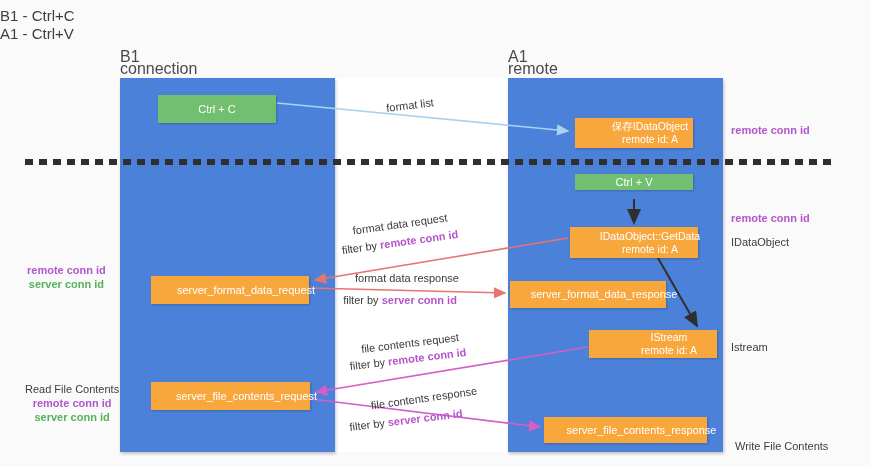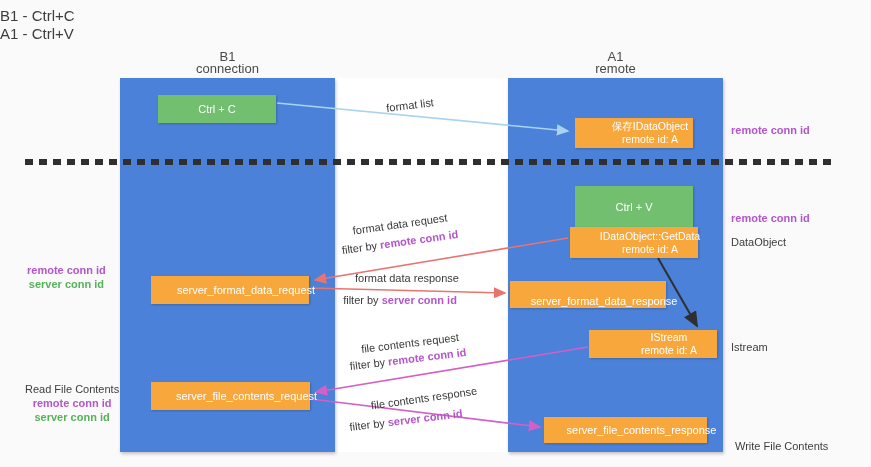--- a/index.html
+++ b/index.html
@@ -5,21 +5,21 @@
   :root{
     --background:#fafafa; --column-blue:#4b81d8; --box-green:#72c06f; --box-orange:#f8a73d;
     --conn-purple:#b356cc; --conn-green:#55b25a; --arrow-red:#e87470; --arrow-magenta:#d45fc6;
     --arrow-lightblue:#a9d3f0; --arrow-black:#2f2f2f; --text-dark:#3d3d3d;
   }
   *{margin:0;padding:0;box-sizing:border-box;}
   html,body{width:871px;height:467px;}
   body{font-family:"Liberation Sans","DejaVu Sans",sans-serif;background:var(--background);position:relative;overflow:hidden;}
   .stage{position:absolute;inset:0;width:871px;height:467px;}
   .title{position:absolute;left:0;top:7px;width:871px;text-align:left;font-size:15px;line-height:18px;color:var(--text-dark);}
-  .col-header{position:absolute;text-align:center;font-size:13px;line-height:12px;color:#4a4a4a;width:215px;}
+  .col-header{position:absolute;font-size:16px;line-height:12px;color:#4a4a4a;width:215px;}
   .mid-panel{position:absolute;left:335px;top:78px;width:173px;height:374px;background:#ffffff;}
   .column{position:absolute;top:78px;width:215px;height:374px;background:var(--column-blue);box-shadow:1px 2px 3px rgba(0,0,0,.22);}
   .dashed{position:absolute;left:25px;top:159px;width:812px;height:6px;
     background:repeating-linear-gradient(to right,var(--arrow-black) 0 8px,transparent 8px 14px);}
   .box{position:absolute;display:flex;flex-direction:column;align-items:center;justify-content:center;
     color:#fff;font-size:11px;line-height:13px;text-align:center;box-shadow:1px 1px 2px rgba(0,0,0,.2);}
   .box.green{background:var(--box-green);}
   .box.orange{background:var(--box-orange);padding-left:32px;}
   .box .l2{font-size:10.5px;}
   .flow-label{position:absolute;font-size:11px;color:#3a3a3a;white-space:nowrap;transform:translate(-50%,-50%);}
@@ -87,31 +87,31 @@
     <line x1="311" y1="399" x2="540" y2="427" class="st-mag" marker-end="url(#ah-mag)"></line>
   </svg>
 
   <div class="box green" style="left:158px;top:95px;width:118px;height:28px;">
     <span>Ctrl + C</span>
   </div>
   <div class="box orange" style="left:575px;top:118px;width:118px;height:30px;">
     <span class="l2">保存IDataObject</span>
     <span class="l2">remote id: A</span>
   </div>
-  <div class="box green" style="left:575px;top:174px;width:118px;height:42px;margin-top:12px;">
+  <div class="box green" style="left:575px;top:174px;width:118px;height:16px;">
     <span>Ctrl + V</span>
   </div>
   <div class="box orange" style="left:570px;top:227px;width:128px;height:31px;">
     <span class="l2">IDataObject::GetData</span>
     <span class="l2">remote id: A</span>
   </div>
   <div class="box orange" style="left:151px;top:276px;width:158px;height:28px;">
     <span>server_format_data_request</span>
   </div>
-  <div class="box orange" style="left:510px;top:281px;width:156px;height:27px;justify-content:flex-end;">
+  <div class="box orange" style="left:510px;top:281px;width:156px;height:27px;">
     <span>server_format_data_response</span>
   </div>
   <div class="box orange" style="left:589px;top:330px;width:128px;height:28px;">
     <span class="l2">IStream</span>
     <span class="l2">remote id: A</span>
   </div>
   <div class="box orange" style="left:151px;top:382px;width:159px;height:28px;">
     <span>server_file_contents_request</span>
   </div>
   <div class="box orange" style="left:544px;top:417px;width:163px;height:26px;">
@@ -135,21 +135,21 @@
     <span>filter by </span><span class="id-purple">remote conn id</span>
   </div>
 
   <div class="flow-label rot8" style="left:424px;top:398px;">file contents response</div>
   <div class="flow-label rot7" style="left:406px;top:420px;">
     <span>filter by </span><span class="id-purple">server conn id</span>
   </div>
 
   <div class="side-label purple" style="left:731px;top:124px;">remote conn id</div>
   <div class="side-label purple" style="left:731px;top:212px;">remote conn id</div>
-  <div class="side-label" style="left:731px;top:236px;">DataObject</div>
+  <div class="side-label" style="left:731px;top:236px;">IDataObject</div>
   <div class="side-label" style="left:731px;top:341px;">Istream</div>
   <div class="side-label" style="left:735px;top:424px;margin-top:16px;">Write File Contents</div>
 
   <div class="left-group" style="left:27px;top:263px;">
     <div class="id-purple">remote conn id</div>
     <div class="id-green">server conn id</div>
   </div>
   <div class="left-group" style="left:25px;top:382px;">
     <div style="color:var(--text-dark);">Read File Contents</div>
     <div class="id-purple">remote conn id</div>

